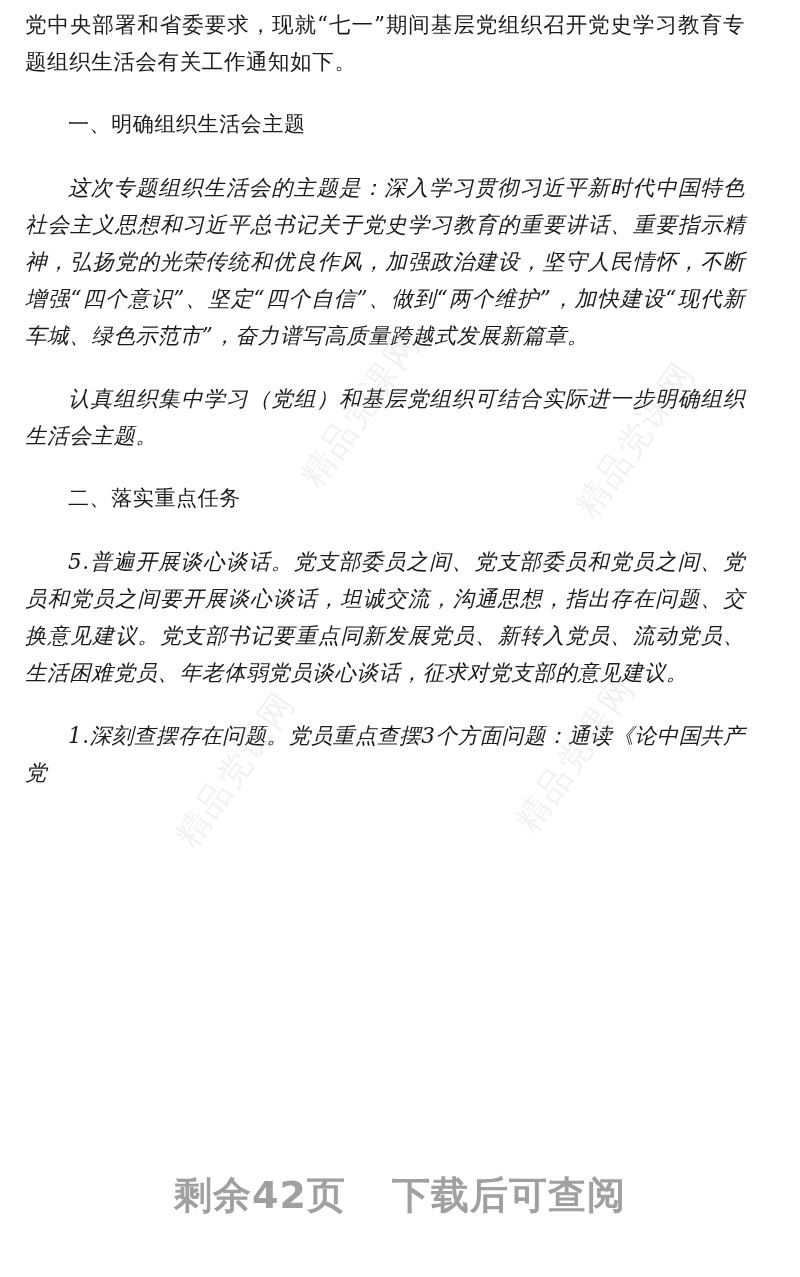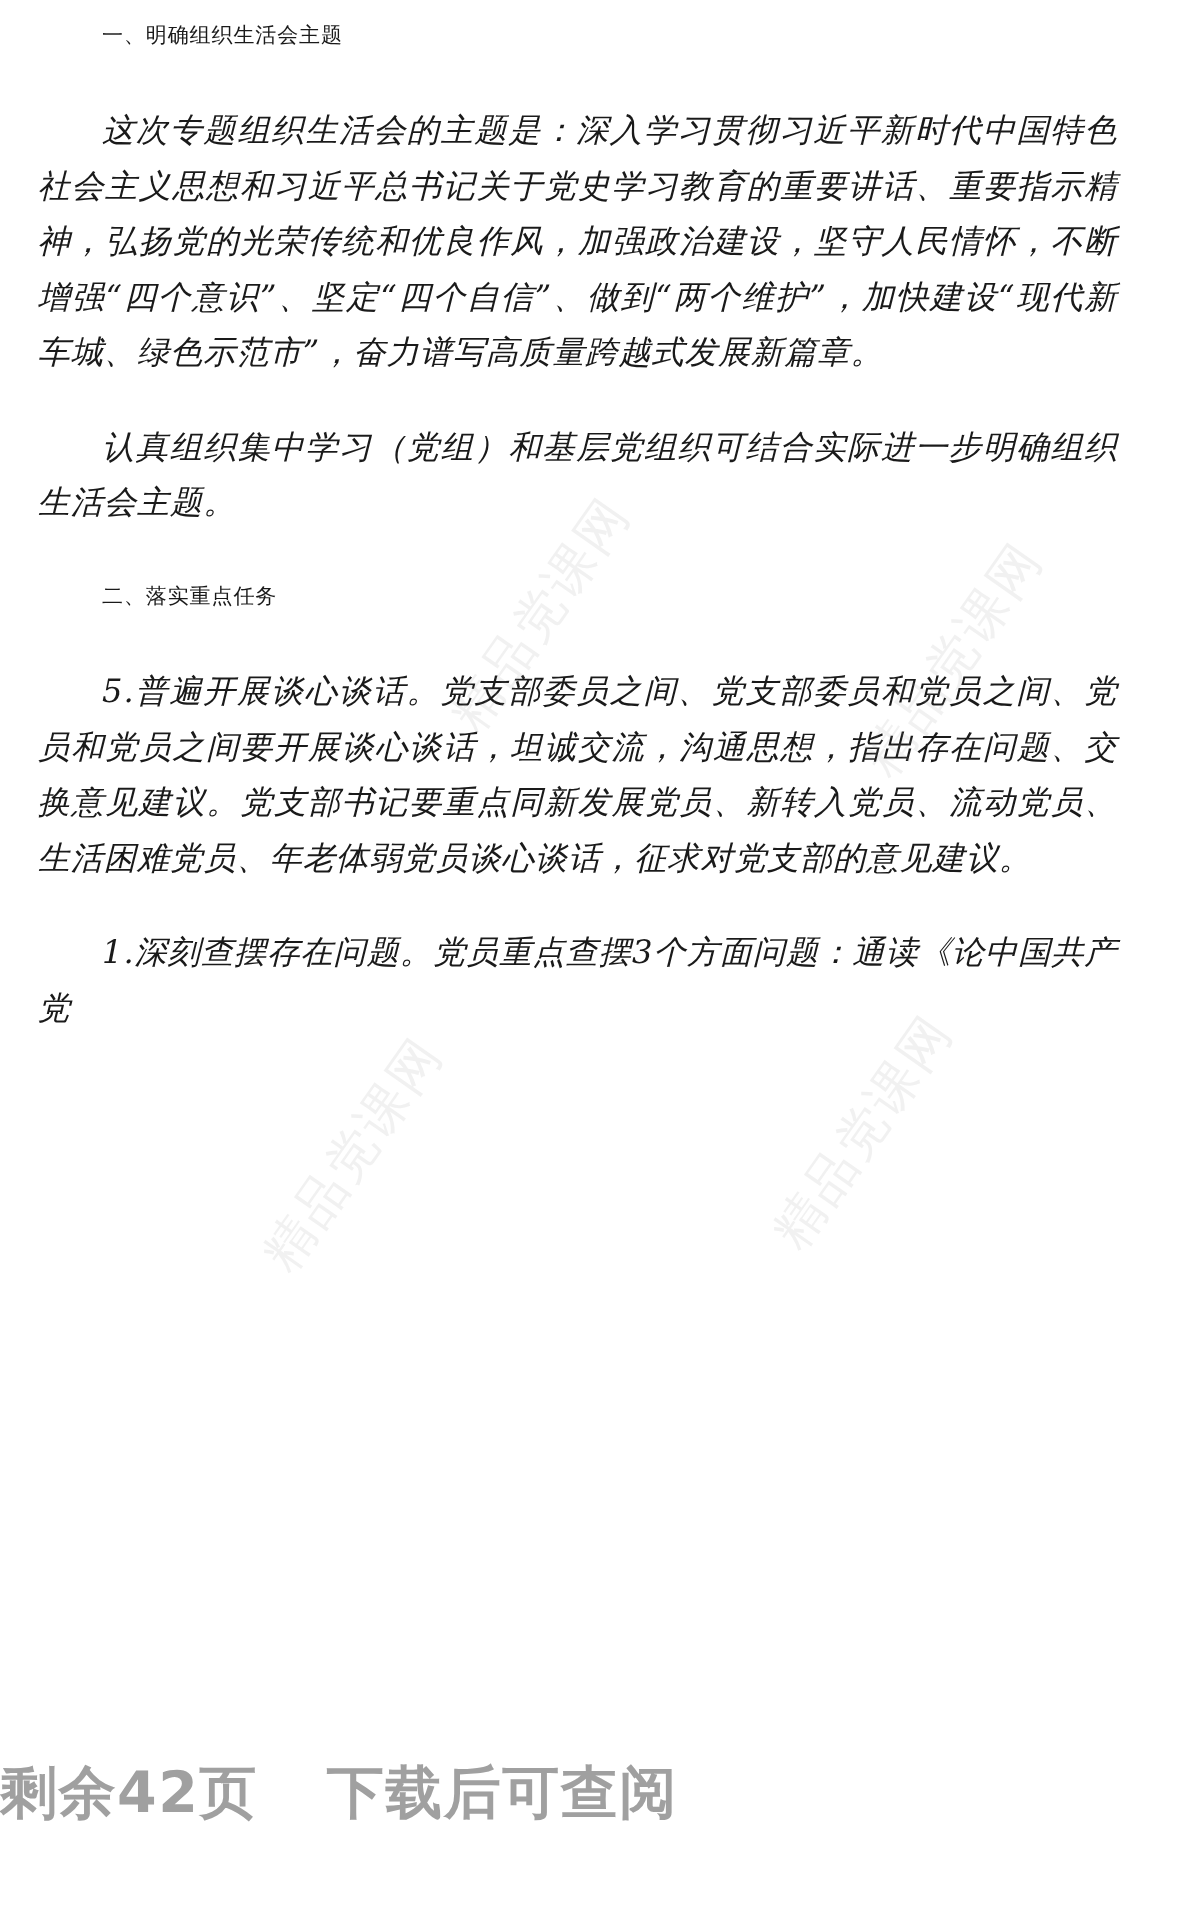--- a/index.html
+++ b/index.html
@@ -24,21 +24,21 @@
   .para {
     font-size: 21.5px;
     line-height: 37px;
     margin: 0 0 26px 0;
     text-align: justify;
     text-justify: inter-character;
     letter-spacing: 0.6px;
   }
   .indent { text-indent: 43px; font-style: italic; }
   .heading {
-    font-size: 14px;
+    font-size: 21px;
     line-height: 37px;
     margin: 0 0 26px 0;
     padding-left: 43px;
     letter-spacing: 0.6px;
   }
   .watermark {
     position: absolute;
     font-family: "DejaVu Sans", "Liberation Sans", sans-serif;
     font-size: 34px;
     color: rgba(150,150,150,0.13);
@@ -46,32 +46,34 @@
     transform-origin: left top;
     white-space: nowrap;
     pointer-events: none;
     letter-spacing: 2px;
   }
   .footer-banner {
     position: absolute;
     left: 0;
     top: 1170px;
     width: 800px;
+    text-align: center;
     font-family: "DejaVu Sans", "Liberation Sans", sans-serif;
     font-weight: bold;
     font-size: 38px;
     color: #a0a0a0;
     letter-spacing: 1px;
   }
   .footer-banner .gap { display: inline-block; width: 46px; }
 </style>
 </head>
 <body>
 
 <div class="page">
+  <p class="para">党中央部署和省委要求，现就“七一”期间基层党组织召开党史学习教育专题组织生活会有关工作通知如下。</p>
   <p class="heading">一、明确组织生活会主题</p>
   <p class="para indent">这次专题组织生活会的主题是：深入学习贯彻习近平新时代中国特色社会主义思想和习近平总书记关于党史学习教育的重要讲话、重要指示精神，弘扬党的光荣传统和优良作风，加强政治建设，坚守人民情怀，不断增强“四个意识”、坚定“四个自信”、做到“两个维护”，加快建设“现代新车城、绿色示范市”，奋力谱写高质量跨越式发展新篇章。</p>
   <p class="para indent">认真组织集中学习（党组）和基层党组织可结合实际进一步明确组织生活会主题。</p>
   <p class="heading">二、落实重点任务</p>
   <p class="para indent">5.普遍开展谈心谈话。党支部委员之间、党支部委员和党员之间、党员和党员之间要开展谈心谈话，坦诚交流，沟通思想，指出存在问题、交换意见建议。党支部书记要重点同新发展党员、新转入党员、流动党员、生活困难党员、年老体弱党员谈心谈话，征求对党支部的意见建议。</p>
   <p class="para indent">1.深刻查摆存在问题。党员重点查摆3个方面问题：通读《论中国共产党</p>
 </div>
 
 <div class="watermark" style="left:290px; top:470px;">精品党课网</div>
 <div class="watermark" style="left:565px; top:500px;">精品党课网</div>

